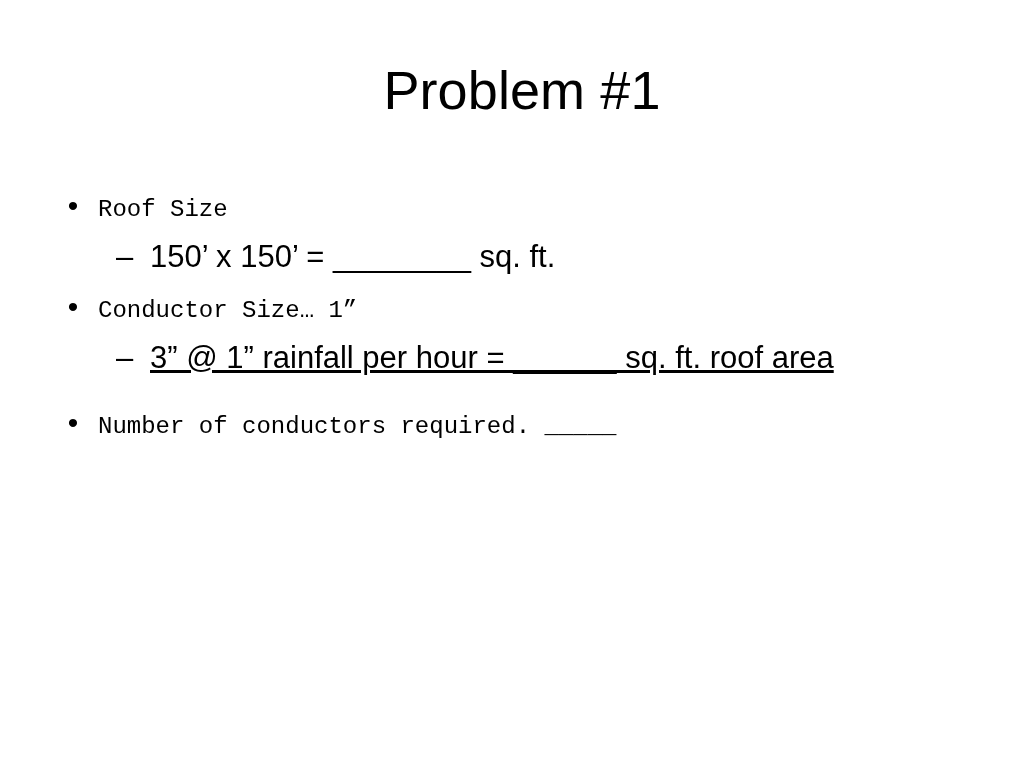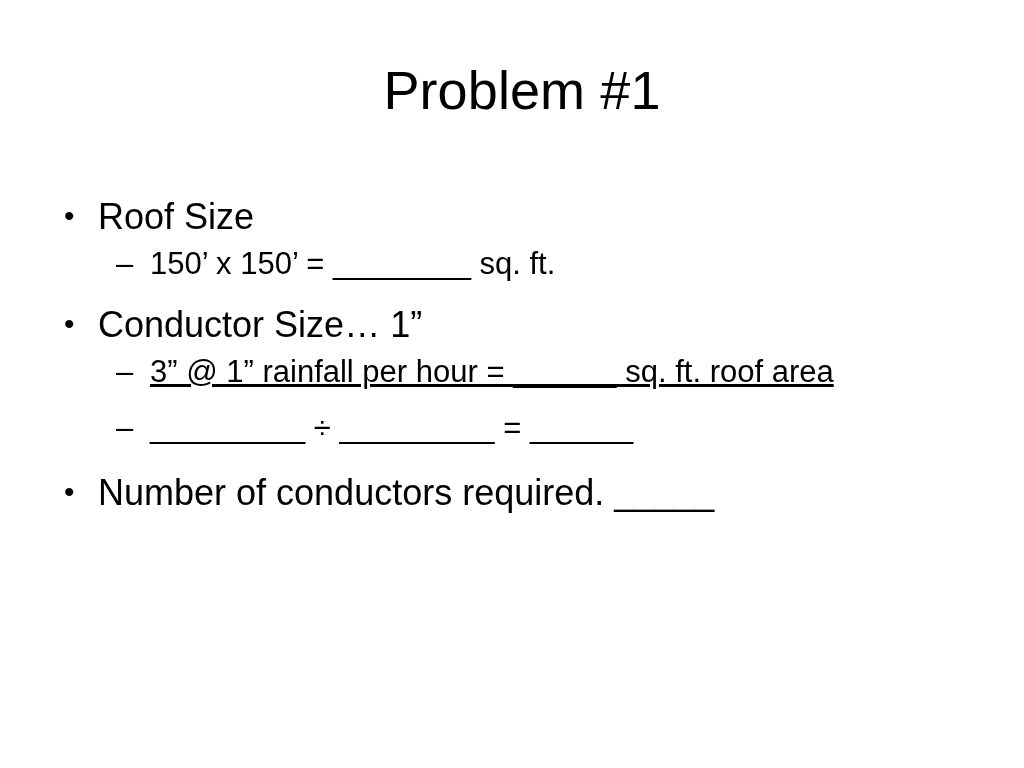--- a/index.html
+++ b/index.html
@@ -35,24 +35,25 @@
   }
   .body-block {
     position: absolute;
     top: 186px;
     left: 56px;
     width: 930px;
   }
   .bullet-l1 {
     position: relative;
     padding-left: 42px;
-    font-size: 36px;
+    font-size: 24px;
     line-height: 45px;
-    margin: 8px 0 4px 0;
+    margin: 1px 0 4px 0;
     color: #000000;
+    font-family: Liberation Mono, monospace;
   }
   .bullet-l1::before {
     content: "\2022";
     position: absolute;
     left: 8px;
     top: -1px;
     font-size: 30px;
     line-height: 45px;
     color: #000000;
   }
@@ -102,23 +103,20 @@
 
     <div class="bullet-l2 tight">
       <span>3” @ 1” rainfall per hour = ______ sq. ft. roof area</span>
     </div>
 
     <div class="spacer-xs"></div>
 
 
     <div class="spacer-xs"></div>
 
-    <div class="bullet-l2">
-      <span>_________ ÷ _________ = ______</span>
-    </div>
 
     <div class="spacer-sm"></div>
 
     <div class="bullet-l1">
       <span>Number of conductors required. _____</span>
     </div>
 
   </div>
 </div>
 

